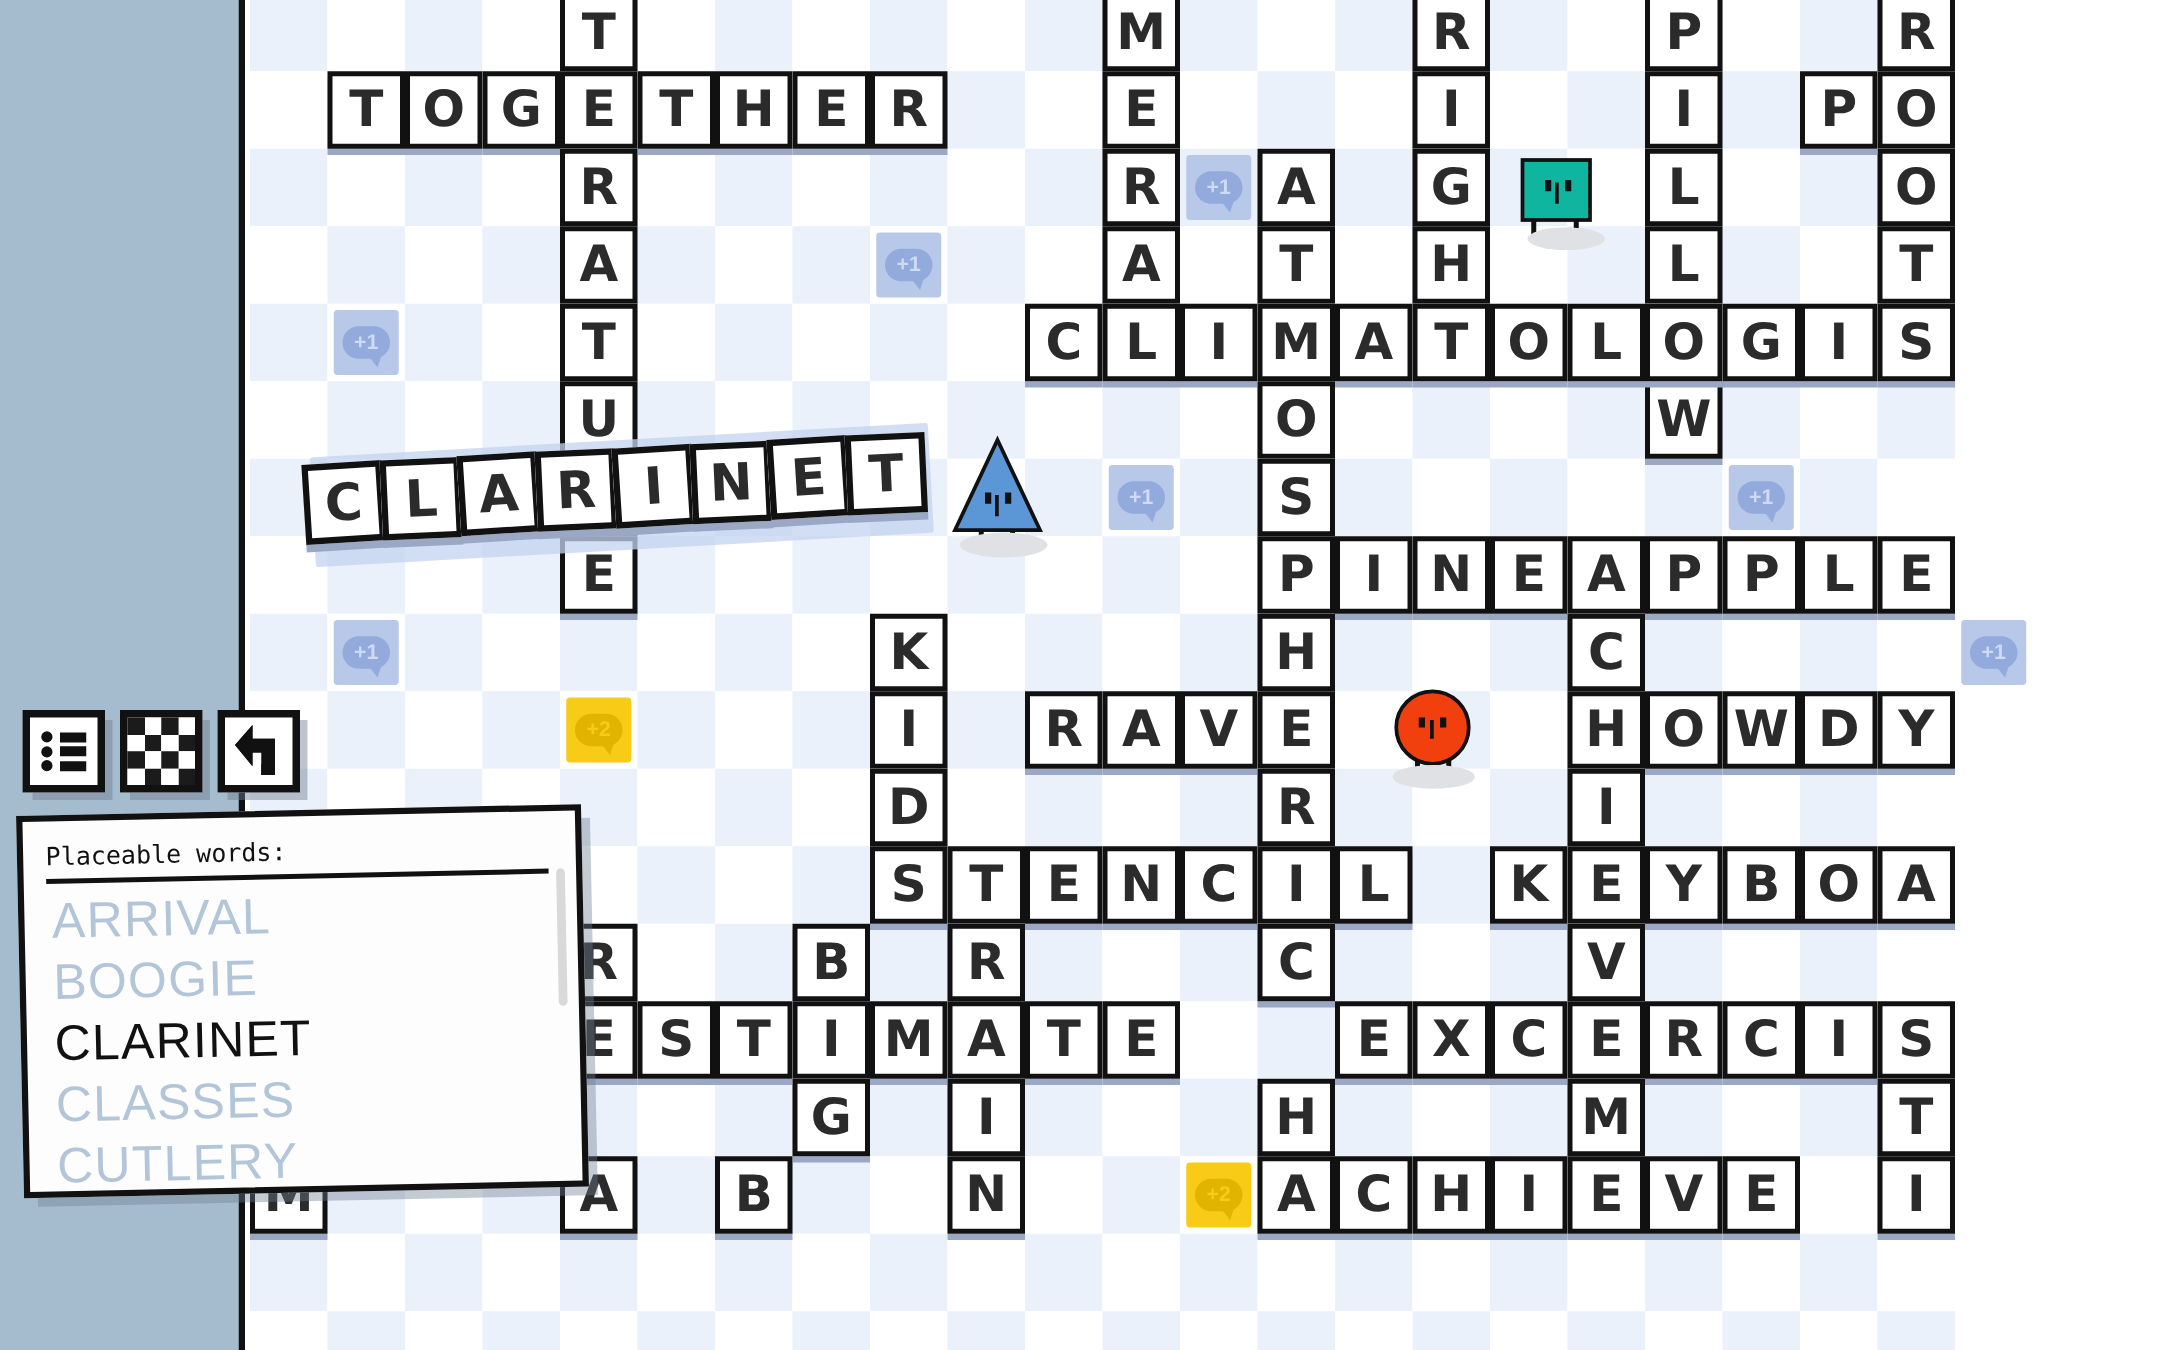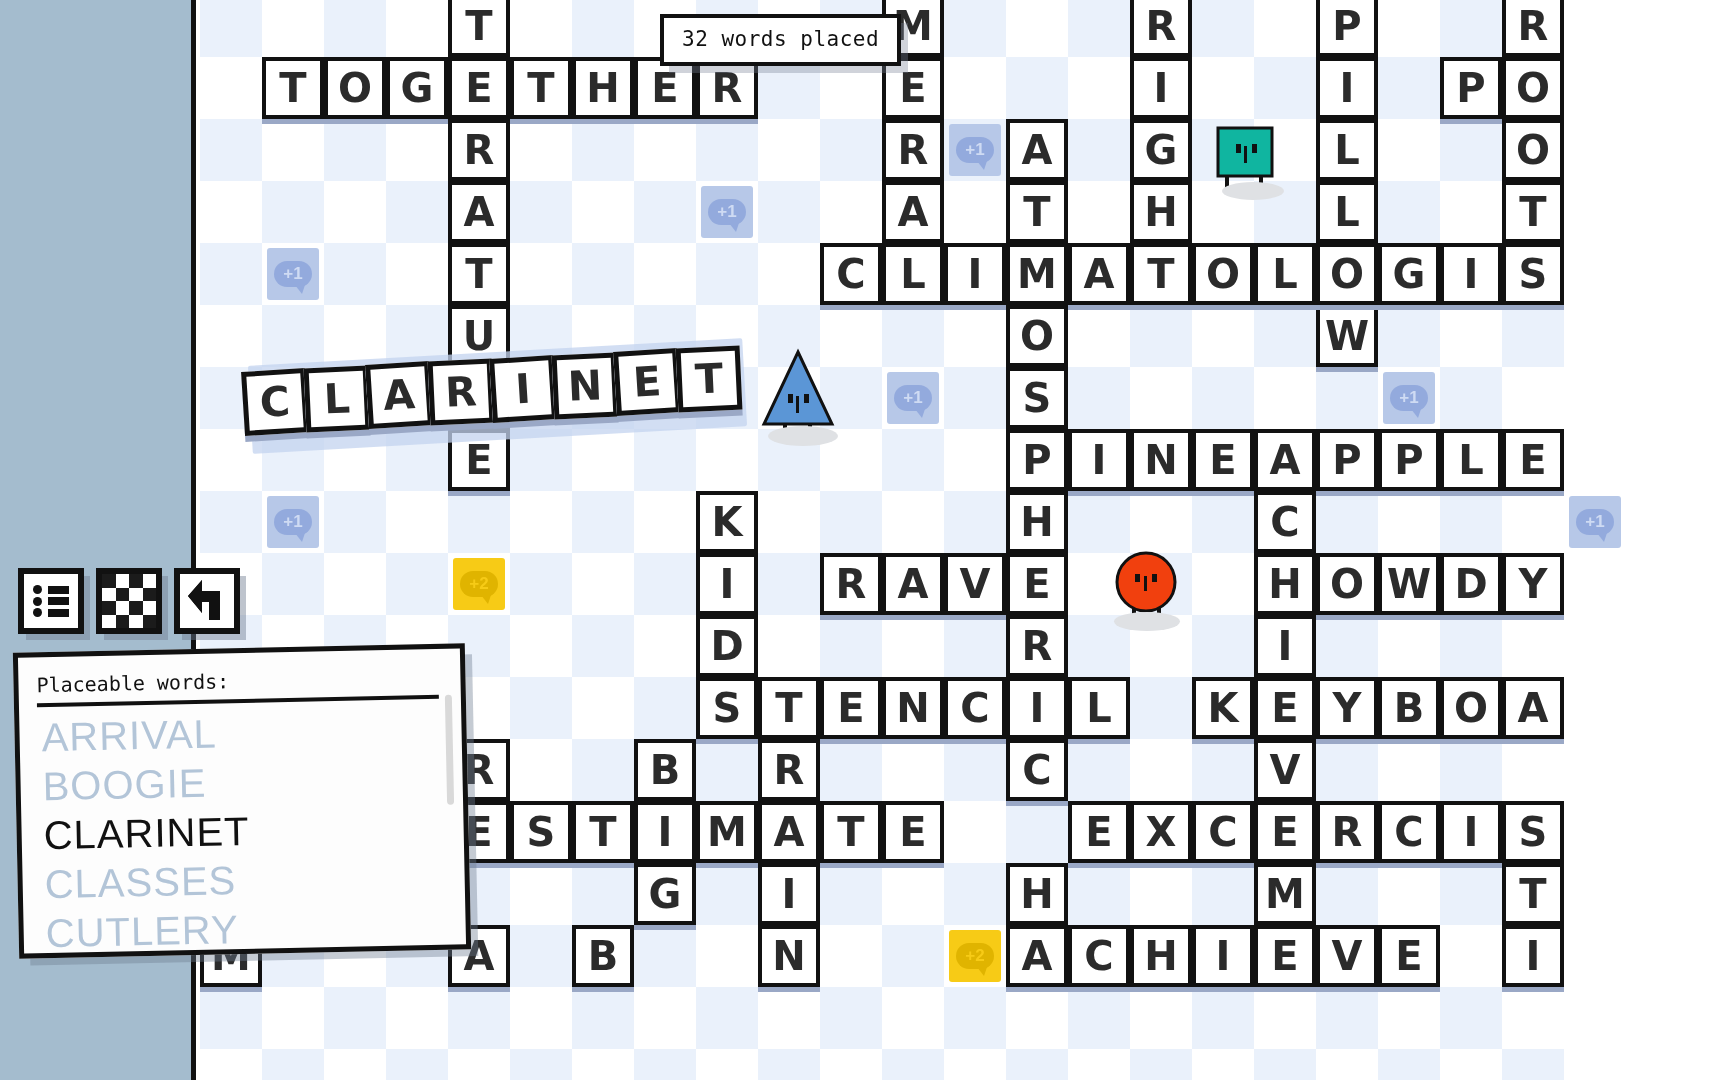--- a/index.html
+++ b/index.html
@@ -819,21 +819,20 @@
       <div class="ft" style="left: 124px; top: 11.4px; transform: rotate(-3.6deg);">A</div>
       <div class="ft" style="left: 186px; top: 8.1px; transform: rotate(-2.6deg);">R</div>
       <div class="ft" style="left: 248px; top: 4.8px; transform: rotate(-3.6deg);">I</div>
       <div class="ft" style="left: 310px; top: 1.5px; transform: rotate(-2.6deg);">N</div>
       <div class="ft" style="left: 372px; top: -1.8px; transform: rotate(-3.6deg);">E</div>
       <div class="ft" style="left: 434px; top: -5.1px; transform: rotate(-2.6deg);">T</div>
     </div>
 
   <div id="sidebar"></div>
 
-  <div id="tooltip">32 words placed</div>
 
   <div id="toolbar">
     <div class="tbtn">
       <div class="ic-list">
         <div class="row">
             <div class="dot"></div>
             <div class="bar"></div>
           </div>
         <div class="row">
             <div class="dot"></div>

